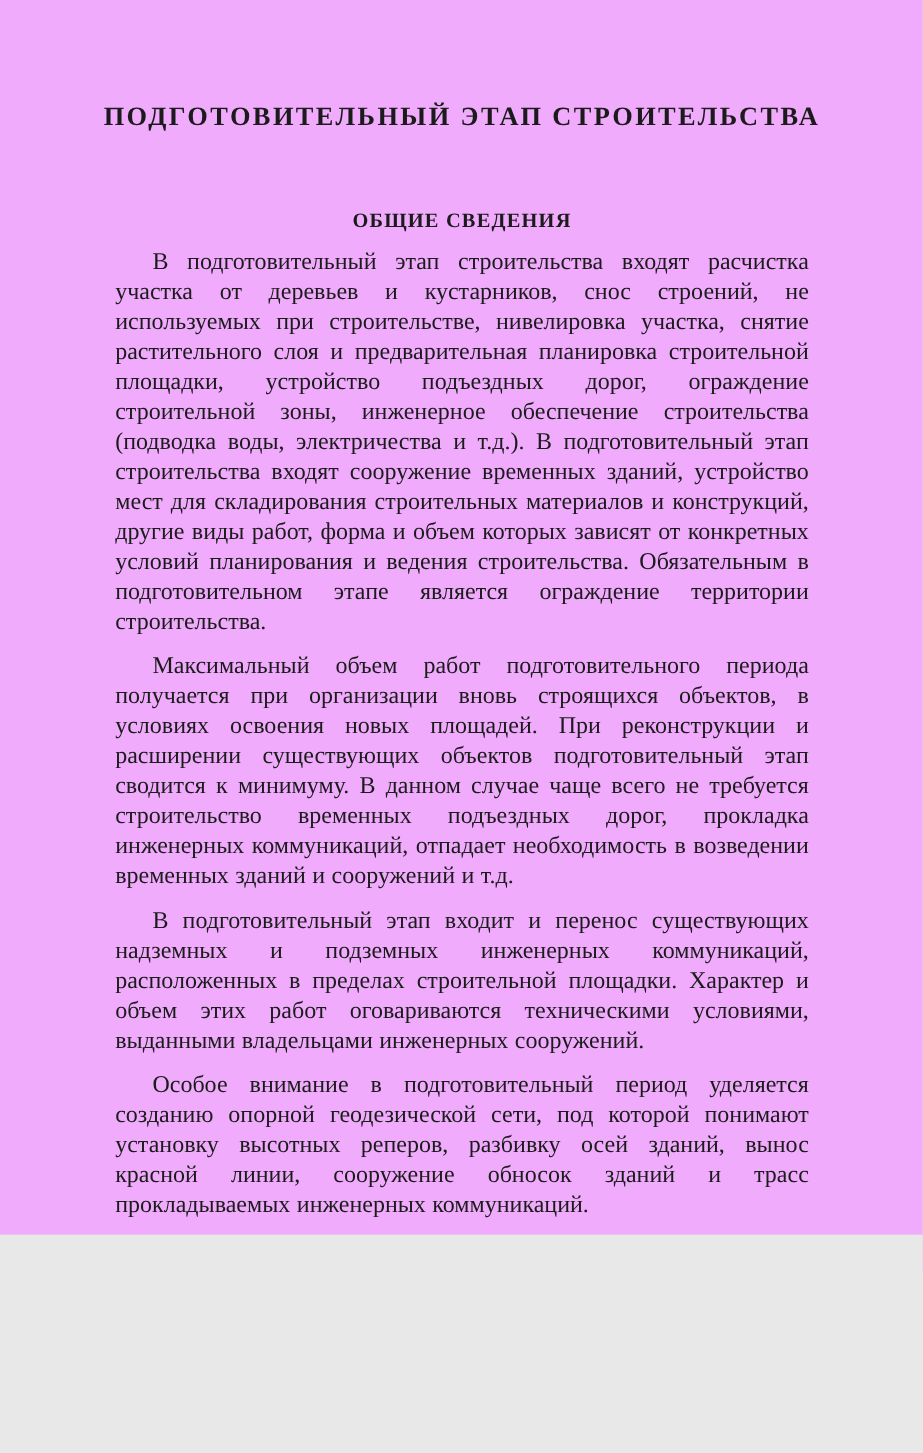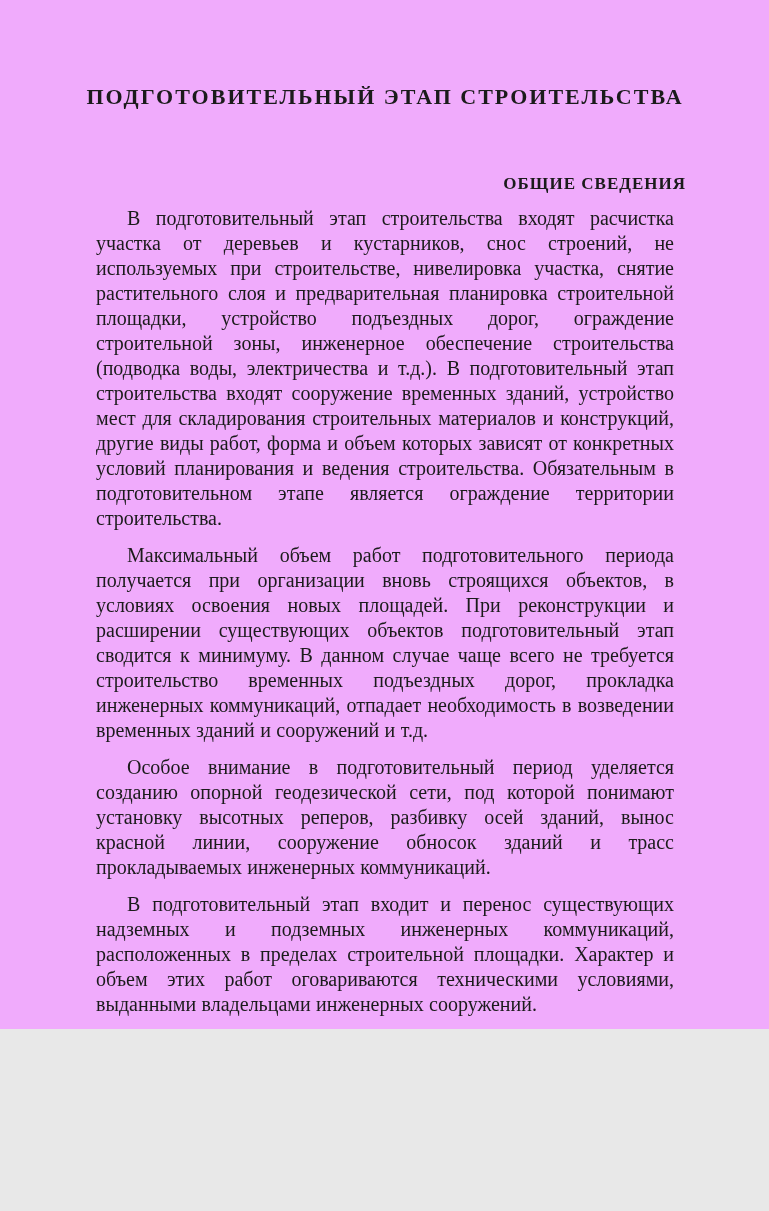--- a/index.html
+++ b/index.html
@@ -34,21 +34,20 @@
   }
   .section-heading {
     font-size: 17px;
     font-weight: bold;
     line-height: 20px;
     text-align: center;
     letter-spacing: 1px;
   }
   .section-heading.first {
     margin: 64px 0 6px 0;
-    text-align: right;
   }
   .section-heading.second {
     margin: 8px 0 20px 0;
   }
   .body-par {
     margin: 12px;
     font-size: 20px;
     line-height: 25px;
     text-align: justify;
     text-indent: 31px;
@@ -69,22 +68,22 @@
 
 <div class="page">
   <div class="content">
 
     <h1 class="chapter-title">ПОДГОТОВИТЕЛЬНЫЙ ЭТАП СТРОИТЕЛЬСТВА</h1>
 
     <section>
       <h2 class="section-heading first">ОБЩИЕ СВЕДЕНИЯ</h2>
       <p class="body-par">В подготовительный этап строительства входят расчистка участка от деревьев и кустарников, снос строений, не используемых при строительстве, нивелировка участка, снятие растительного слоя и предварительная планировка строительной площадки, устройство подъездных дорог, ограждение строительной зоны, инженерное обеспечение строительства (подводка воды, электричества и т.д.). В подготовительный этап строительства входят сооружение временных зданий, устройство мест для складирования строительных материалов и конструкций, другие виды работ, форма и объем которых зависят от конкретных условий планирования и ведения строительства. Обязательным в подготовительном этапе является ограждение территории строительства.</p>
       <p class="body-par">Максимальный объем работ подготовительного периода получается при организации вновь строящихся объектов, в условиях освоения новых площадей. При реконструкции и расширении существующих объектов подготовительный этап сводится к минимуму. В данном случае чаще всего не требуется строительство временных подъездных дорог, прокладка инженерных коммуникаций, отпадает необходимость в возведении временных зданий и сооружений и т.д.</p>
+      <p class="body-par">В подготовительный этап входит и перенос существующих надземных и подземных инженерных коммуникаций, расположенных в пределах строительной площадки. Характер и объем этих работ оговариваются техническими условиями, выданными владельцами инженерных сооружений.</p>
       <p class="body-par">Особое внимание в подготовительный период уделяется созданию опорной геодезической сети, под которой понимают установку высотных реперов, разбивку осей зданий, вынос красной линии, сооружение обносок зданий и трасс прокладываемых инженерных коммуникаций.</p>
-      <p class="body-par">В подготовительный этап входит и перенос существующих надземных и подземных инженерных коммуникаций, расположенных в пределах строительной площадки. Характер и объем этих работ оговариваются техническими условиями, выданными владельцами инженерных сооружений.</p>
     </section>
 
     <section>
       <h2 class="section-heading second">РАСЧИСТКА УЧАСТКА</h2>
     </section>
 
   </div>
 
   <div class="page-number">4</div>
 </div>

